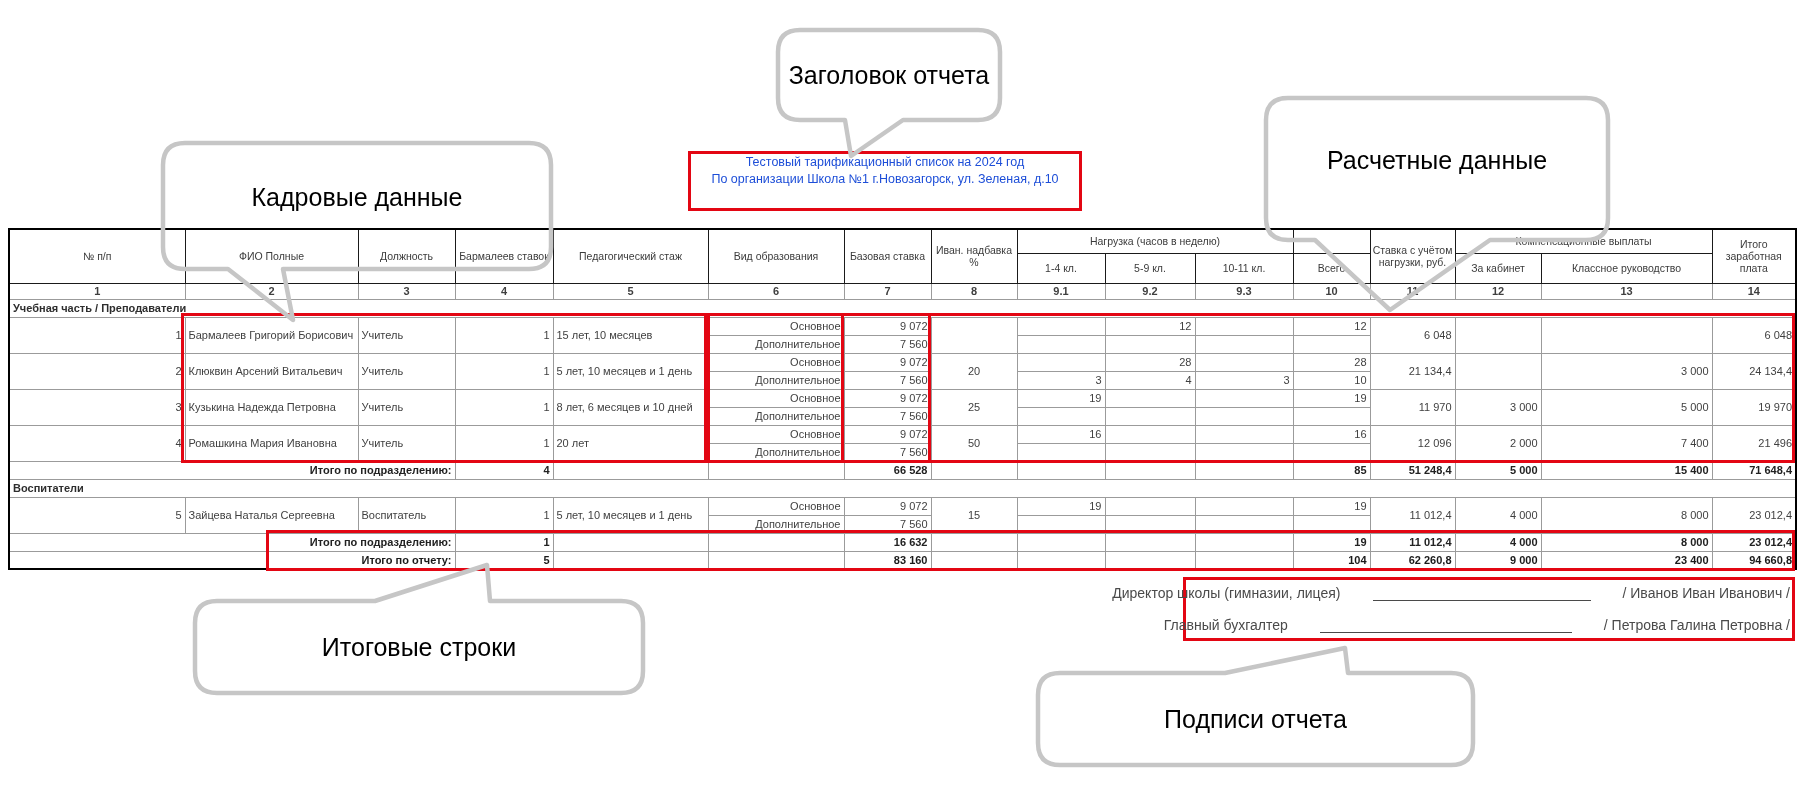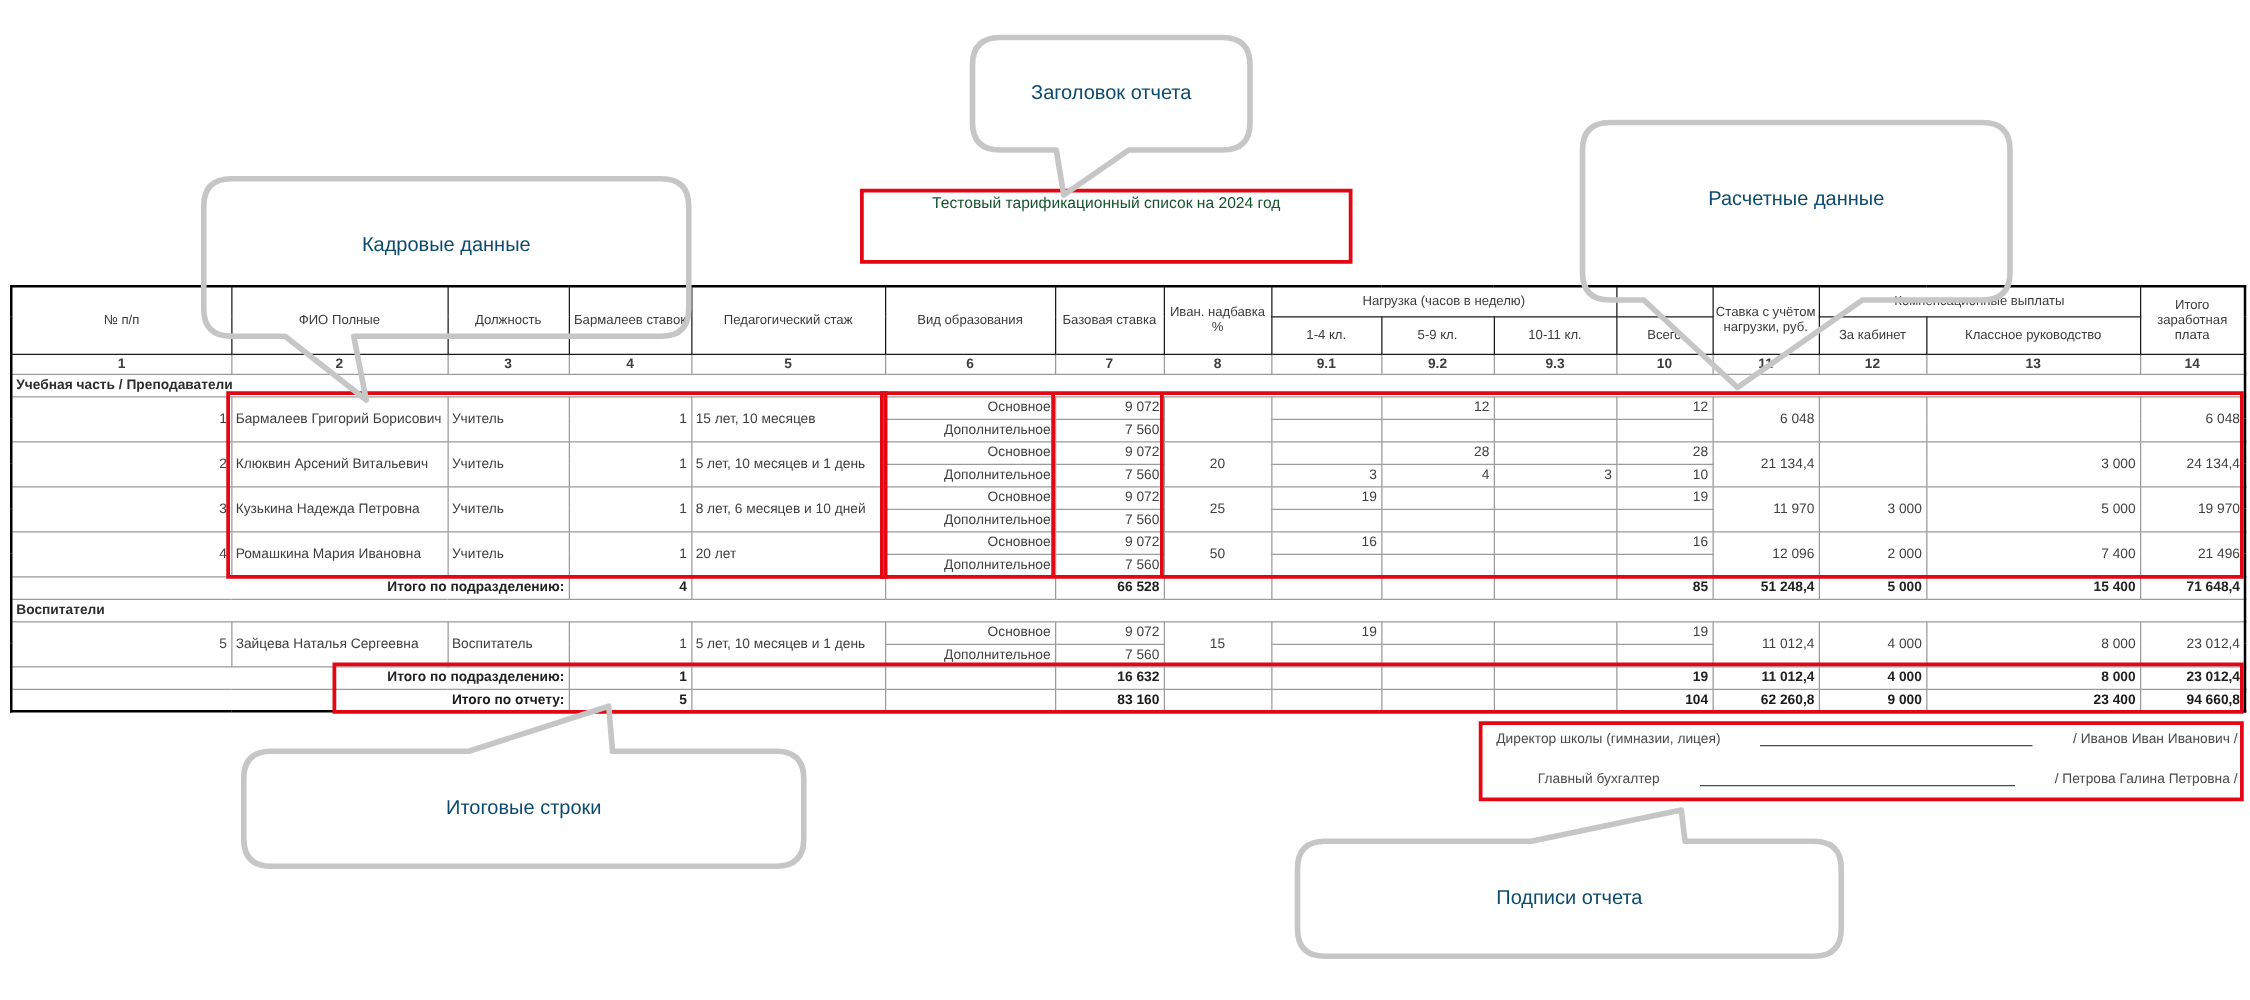--- a/index.html
+++ b/index.html
@@ -5,21 +5,21 @@
   * { box-sizing: border-box; }
   html,body { margin:0; padding:0; background:#fff; }
   #page {
     position:relative; width:1800px; height:800px; background:#fff; overflow:hidden;
     font-family:"Liberation Sans", sans-serif; color:#3c3c3c;
   }
 
   
   #report-title {
     position:absolute; left:688px; top:154px; width:394px; height:54px;
-    text-align:center; font-size:12.5px; line-height:16.5px; color:#14532d;
+    text-align:center; font-size:12.5px; line-height:16.5px; color:#1d4ed8;
   }
 
   
   #tarif-table {
     position:absolute; left:8px; top:228px; width:1787px;
     border-collapse:collapse; table-layout:fixed;
     font-size:11px; line-height:12px; color:#3f3f3f;
     border:2px solid #000;
   }
   #tarif-table th {
@@ -44,40 +44,41 @@
     position:absolute; border:3px solid #e30613; background:transparent;
     z-index:6; pointer-events:none;
   }
   .redline-v {
     position:absolute; width:3px; background:#e30613; z-index:6; pointer-events:none;
   }
 
   
   .sig-row {
     position:absolute; right:10px; z-index:7; display:flex; align-items:flex-end;
-    font-size:11px; color:#4a4a4a; white-space:nowrap;gap:27px;
+    font-size:14px; color:#4a4a4a; white-space:nowrap;gap:27px;
   }
   .sig-blank { display:inline-block; border-bottom:1px solid #4a4a4a; height:12px; margin:0 5px; }
   #sig-blank-1 { width:218px; }
   #sig-blank-2 { width:252px; }
 
   
   #callout-svg { position:absolute; left:0; top:0; z-index:10; pointer-events:none; }
   .co-label {
     position:absolute; z-index:11; display:flex; align-items:center; justify-content:center;
-    font-size:16px; color:#0c4a6e; pointer-events:none; text-align:center;
+    font-size:25px; color:#000000; pointer-events:none; text-align:center;
   }
 </style>
 </head>
 <body>
 
 <div id="page">
 
   <div id="report-title">
     <div>Тестовый тарификационный список на 2024 год</div>
+    <div>По организации Школа №1 г.Новозагорск, ул. Зеленая, д.10</div>
   </div>
 
   <table id="tarif-table">
     <colgroup>
       <col style="width:176px">
         <col style="width:173px">
         <col style="width:97px">
         <col style="width:98px">
       <col style="width:155px">
         <col style="width:136px">

